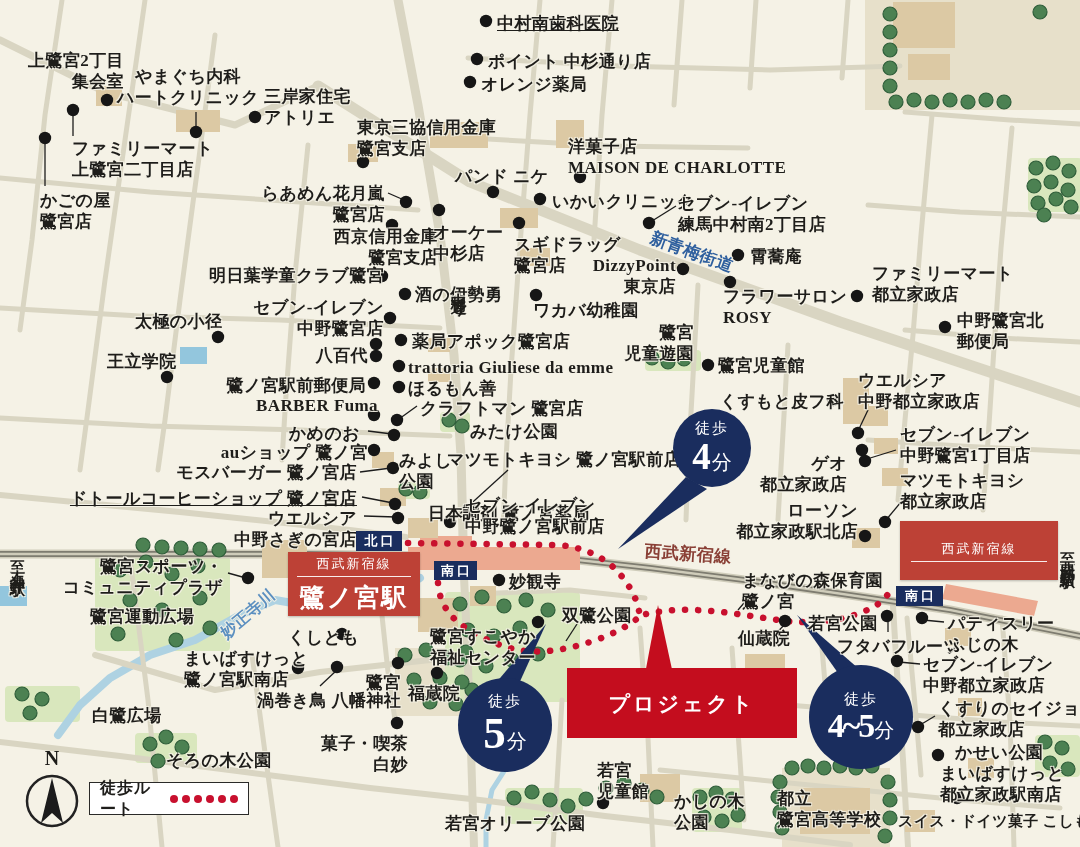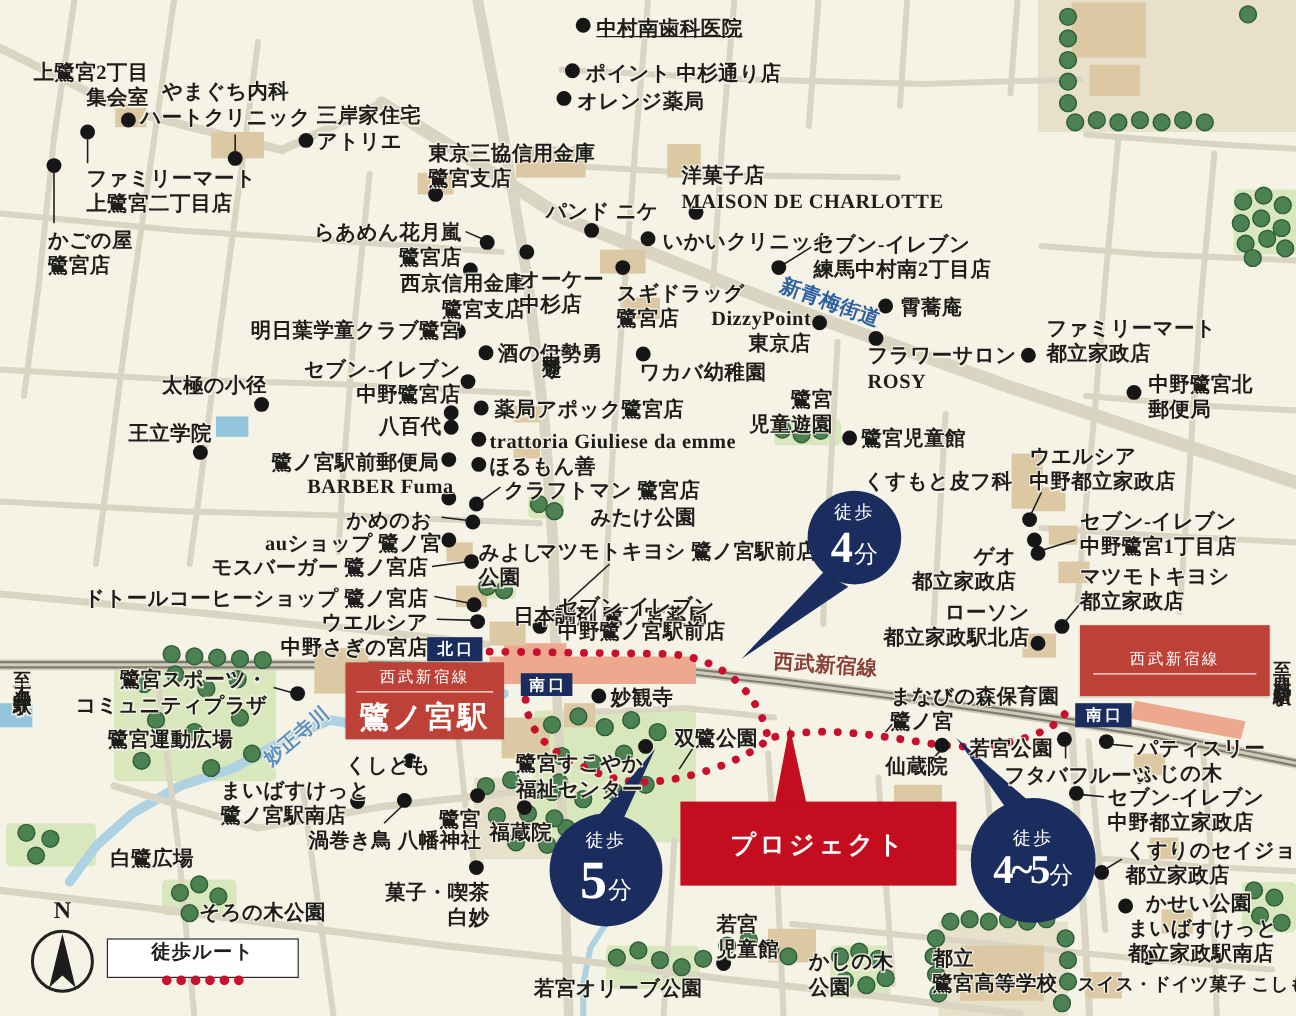--- a/index.html
+++ b/index.html
@@ -35,21 +35,21 @@
   .badge-main{display:flex;align-items:baseline;line-height:1;margin-top:2px;}
   .badge-num{font-weight:600;}
   #badge-4 .badge-num{font-size:37px;} #badge-5 .badge-num{font-size:45px;}
   #badge-45 .badge-num{font-size:34px;letter-spacing:-2px;}
   .badge-suffix{font-size:20px;margin-left:1px;}
   #project-box{position:absolute;left:567px;top:668px;width:230px;height:70px;background:#c40d1e;
        color:#fff;display:flex;flex-direction:column;align-items:center;justify-content:center;}
   #project-box .l1{font-size:25px;font-weight:700;letter-spacing:1px;line-height:1.1;}
   #project-box .l2{font-size:21px;font-weight:700;letter-spacing:3px;margin-top:3px;line-height:1;}
   #legend{position:absolute;left:89px;top:782px;width:160px;height:33px;background:#fff;
-       border:1.6px solid #2a2a28;display:flex;align-items:center;padding:0 10px;gap:9px;box-sizing:border-box;flex-direction:column;}
+       border:1.6px solid #2a2a28;display:flex;align-items:center;padding:0 10px;gap:9px;box-sizing:border-box;}
   #legend .legend-label{font-size:16px;font-weight:600;color:#1e1d1a;letter-spacing:1px;}
   .legend-dots{display:flex;gap:4px;}
   .legend-dots span{width:8px;height:8px;border-radius:50%;background:#c8102e;display:inline-block;}
   #compass{position:absolute;left:20px;top:748px;}
 </style>
 </head>
 <body>
 
 <div id="stage">
   <svg id="base" width="1080" height="847">
@@ -399,28 +399,28 @@
       <div class="poi" style="left: 135px; top: 311px;">太極の小径</div>
       <div class="poi" style="left: 107px; top: 351px;">王立学院</div>
       <div class="poi r" style="left: 368px; top: 345px;">八百代</div>
       <div class="poi" style="left: 412px; top: 331px;">薬局アポック鷺宮店</div>
       <div class="poi" style="left: 408px; top: 357px;">trattoria Giuliese da emme</div>
       <div class="poi" style="left: 408px; top: 378px;">ほるもん善</div>
       <div class="poi r" style="left: 366px; top: 375px;">鷺ノ宮駅前郵便局</div>
       <div class="poi r" style="left: 378px; top: 395px;">BARBER Fuma</div>
       <div class="poi" style="left: 420px; top: 398px;">クラフトマン 鷺宮店</div>
       <div class="poi r" style="left: 360px; top: 423px;">かめのお</div>
-      <div class="poi" style="left: 492px; top: 421px; text-align: center;">みたけ公園</div>
+      <div class="poi" style="left: 470px; top: 421px; text-align: center;">みたけ公園</div>
       <div class="poi r" style="left: 368px; top: 442px;">auショップ 鷺ノ宮</div>
       <div class="poi" style="left: 399px; top: 450px;">みよし
 公園</div>
       <div class="poi" style="left: 447px; top: 449px;">マツモトキヨシ 鷺ノ宮駅前店</div>
       <div class="poi r" style="left: 357px; top: 462px;">モスバーガー 鷺ノ宮店</div>
       <div class="poi" style="left: 428px; top: 470px; margin-top: 33px;">日本調剤 鷺ノ宮薬局</div>
-      <div class="poi r" style="left: 357px; top: 488px;">ドトールコーヒーショップ 鷺ノ宮店</div>
+      <div class="poi r" style="left: 357px; top: 488px; text-decoration: underline;">ドトールコーヒーショップ 鷺ノ宮店</div>
       <div class="poi" style="left: 465px; top: 495px;">セブン-イレブン
 中野鷺ノ宮駅前店</div>
       <div class="poi r" style="left: 357px; top: 508px;">ウエルシア</div>
       <div class="poi r" style="left: 357px; top: 529px;">中野さぎの宮店</div>
       <div class="poi" style="left: 509px; top: 571px;">妙観寺</div>
       <div class="poi" style="left: 562px; top: 605px;">双鷺公園</div>
       <div class="poi rot" style="left: 688px; top: 554px; color: rgb(138, 64, 54); transform: translate(-50%, -50%) rotate(4deg);">西武新宿線</div>
       <div class="poi" style="left: 742px; top: 570px;">まなびの森保育園
 鷺ノ宮</div>
       <div class="poi" style="left: 738px; top: 628px;">仙蔵院</div>

